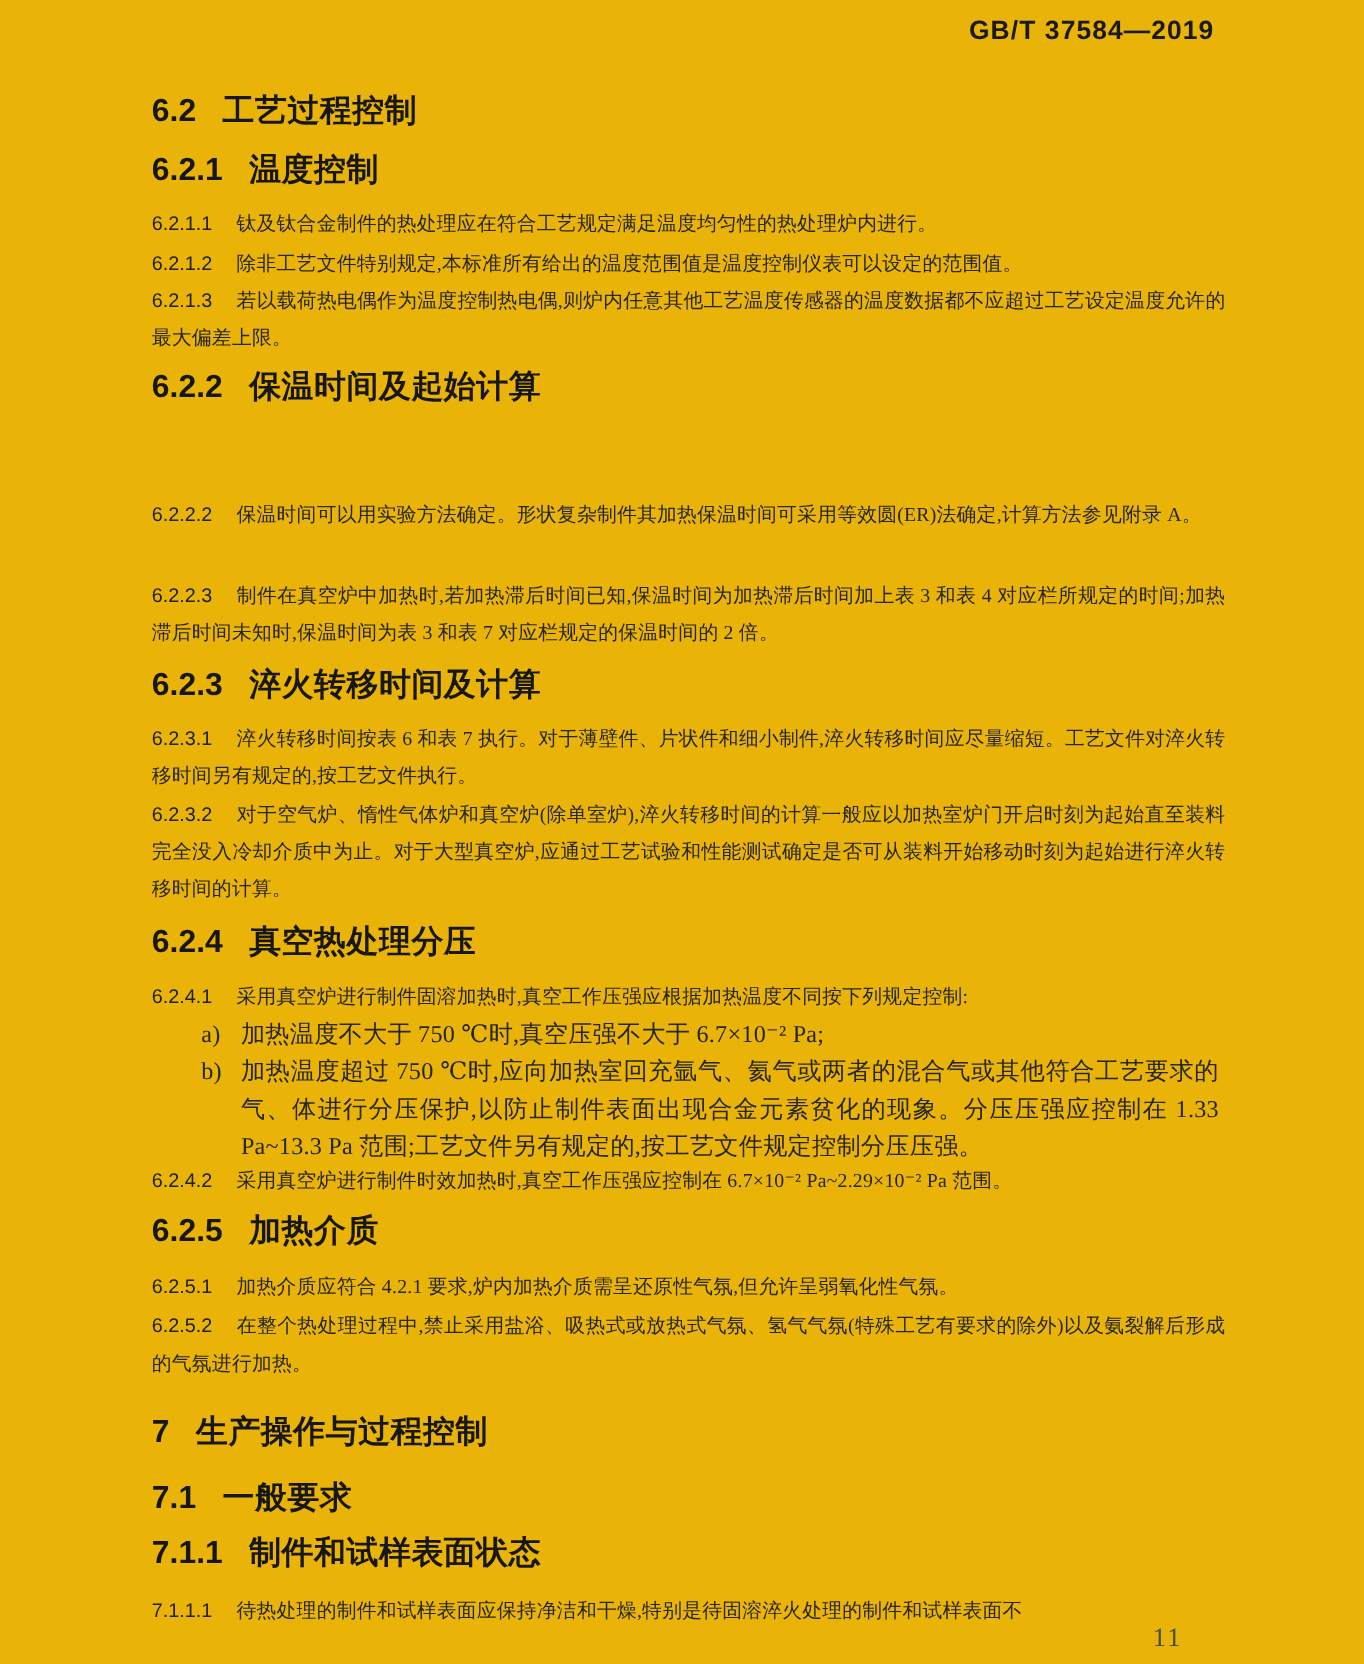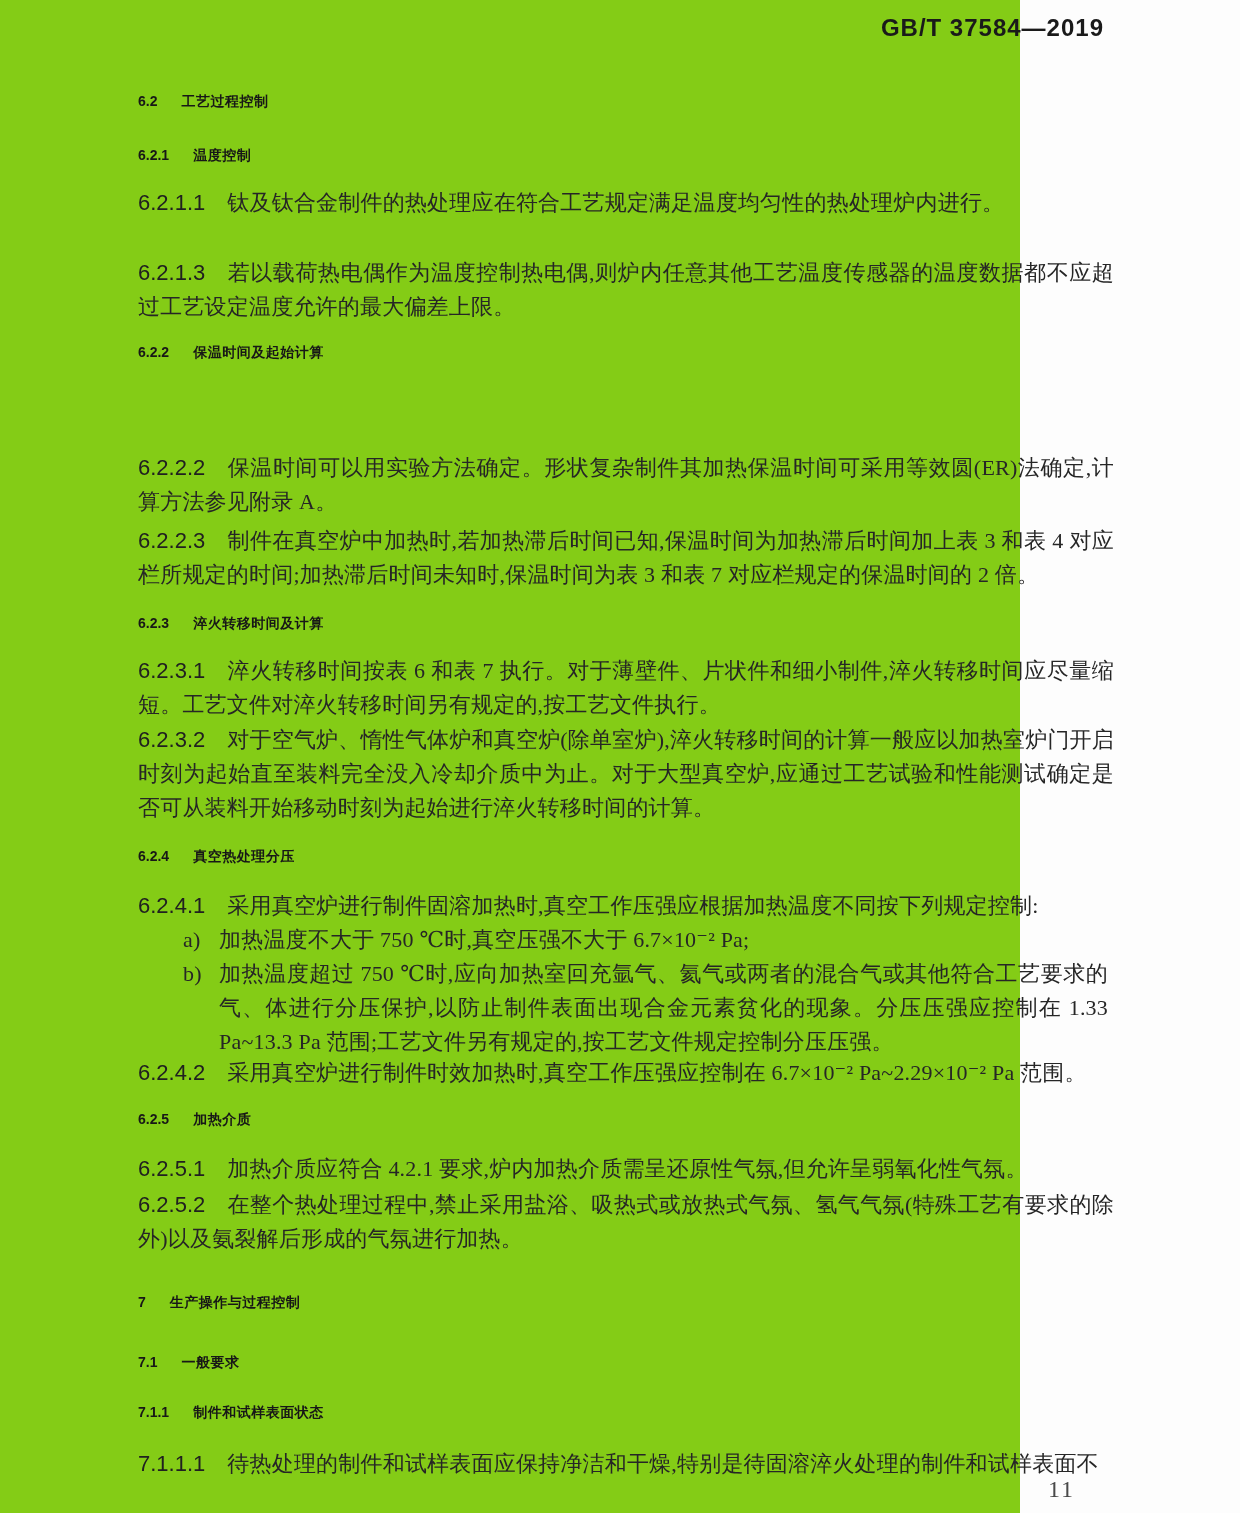--- a/index.html
+++ b/index.html
@@ -5,39 +5,39 @@
   html,body { margin:0; padding:0; }
   body {
     width:1240px; height:1513px;
     background:#fdfdfd;
     font-family:"Liberation Serif","DejaVu Serif",serif;
     color:#262626;
     overflow:hidden;
   }
   .page {
     position:relative;
-    width:1020px; height:1513px;
-    background:#84cc16;
+    width:1240px; height:1513px;
+    background:#eab308;
   }
   .doc-header {
     position:absolute; top:14px; left:0; width:1104px;
     text-align:right;
     font-family:"Liberation Sans","DejaVu Sans",sans-serif;
     font-weight:bold; font-size:24px; letter-spacing:1px;
     color:#1a1a1a;
   }
   .block { position:absolute; left:138px; width:976px; }
   .heading {
     font-family:"Liberation Sans","DejaVu Sans",sans-serif;
-    font-weight:bold; font-size:14px; color:#171717;
+    font-weight:bold; font-size:29px; color:#171717;
     letter-spacing:0.5px; line-height:30px;
   }
   .heading .hnum { display:inline-block; margin-right:24px; letter-spacing:0; }
   .clause {
-    font-size:22px; line-height:34px; letter-spacing:0.2px;
+    font-size:18px; line-height:34px; letter-spacing:0.2px;
     text-align:justify; margin:0;
   }
   .clause .cnum {
     font-family:"Liberation Sans","DejaVu Sans",sans-serif;
     display:inline-block; margin-right:22px; letter-spacing:0;
     color:#202020;
   }
   .list-item {
     position:absolute; left:183px; width:925px;
     display:flex; font-size:22px; line-height:34px; letter-spacing:0.2px;
@@ -63,20 +63,23 @@
   </div>
 
   <div class="block heading" style="top:140px">
     <span class="hnum">6.2.1</span><span>温度控制</span>
   </div>
 
   <p class="block clause" style="top:186px">
     <span class="cnum">6.2.1.1</span><span>钛及钛合金制件的热处理应在符合工艺规定满足温度均匀性的热处理炉内进行。</span>
   </p>
 
+  <p class="block clause" style="top:222px">
+    <span class="cnum">6.2.1.2</span><span>除非工艺文件特别规定,本标准所有给出的温度范围值是温度控制仪表可以设定的范围值。</span>
+  </p>
 
   <p class="block clause" style="top:256px">
     <span class="cnum">6.2.1.3</span><span>若以载荷热电偶作为温度控制热电偶,则炉内任意其他工艺温度传感器的温度数据都不应超过工艺设定温度允许的最大偏差上限。</span>
   </p>
 
   <div class="block heading" style="top:337px">
     <span class="hnum">6.2.2</span><span>保温时间及起始计算</span>
   </div>
 
 

